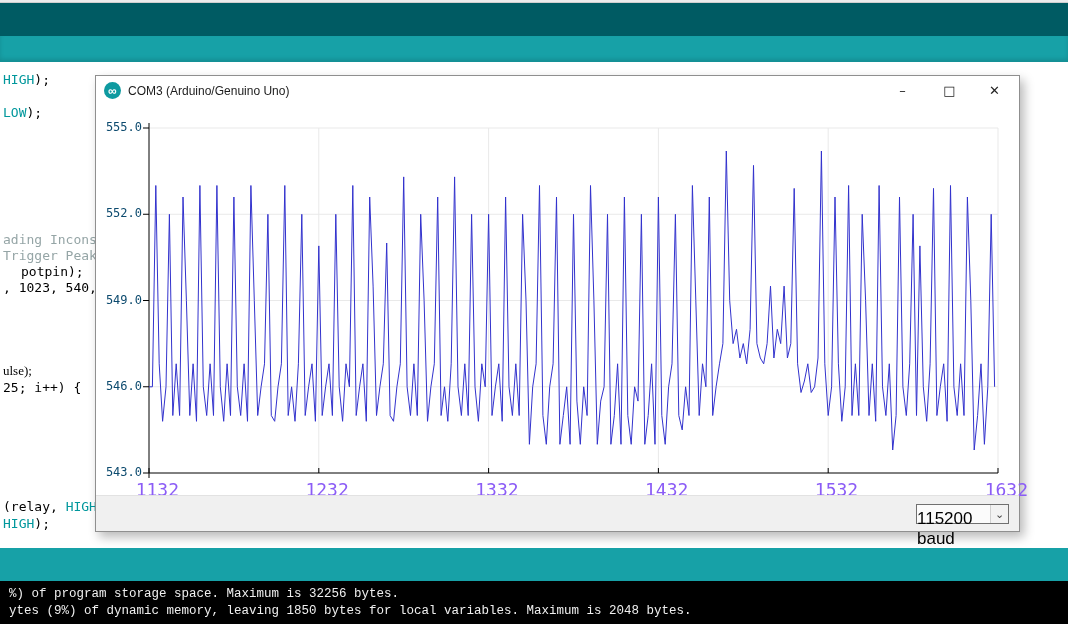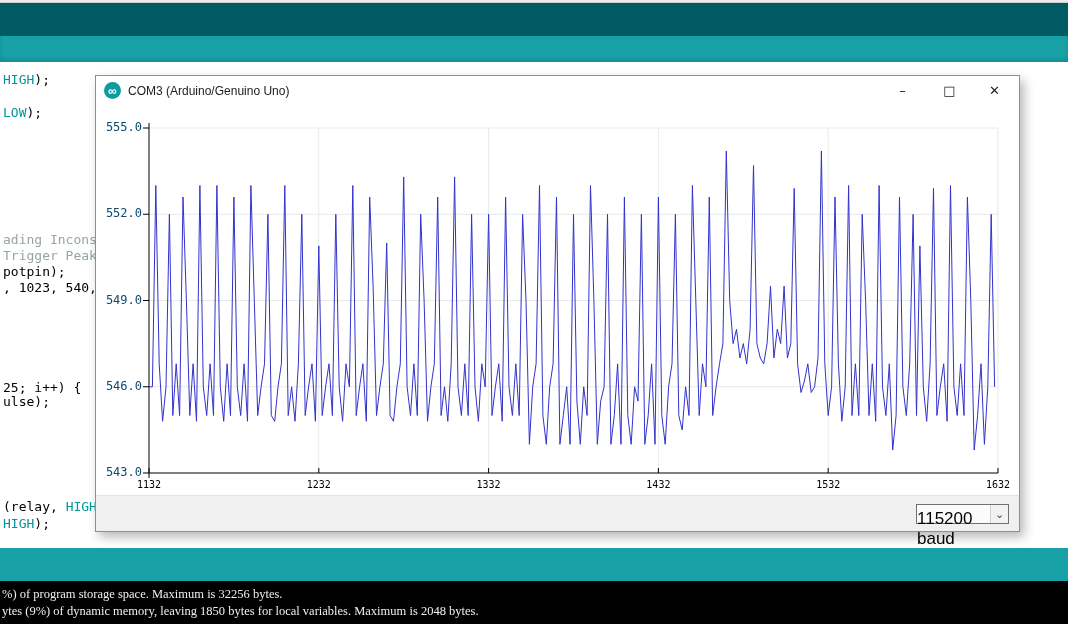--- a/index.html
+++ b/index.html
@@ -9,42 +9,42 @@
   
   .top-edge    { position:absolute; left:0; top:0; width:1068px; height:3px; background:#ececec; border-bottom:1px solid #cfcfcf; }
   .title-band  { position:absolute; left:0; top:3px; width:1068px; height:33px; background:#005b63; }
   .toolbar-band{ position:absolute; left:0; top:36px; width:1068px; height:26px; background:#17a1a7;
                  box-shadow:inset 0 -3px 4px rgba(0,0,0,.12); }
   .editor-area { position:absolute; left:0; top:62px; width:1068px; height:486px; background:#fff; }
   .code-line   { position:absolute; left:3px; white-space:pre;
                  font-family:"DejaVu Sans Mono", monospace; font-size:13px; line-height:15px; }
   .status-band { position:absolute; left:0; top:548px; width:1068px; height:33px; background:#17a1a7; }
   .console     { position:absolute; left:0; top:581px; width:1068px; height:43px; background:#000; padding-top:5px; }
-  .console-line{ color:#efefef; font-family:Liberation Serif, serif; font-size:12.5px; line-height:17px; white-space:pre; padding-left:2px; }
+  .console-line{ color:#efefef; font-family:Liberation Mono, monospace; font-size:12.5px; line-height:17px; white-space:pre; padding-left:9px; }
 
   
   .plotter-win { position:absolute; left:95px; top:75px; width:925px; height:457px; background:#fff;
                  border:1px solid #8f8f8f; box-shadow:4px 5px 10px rgba(0,0,0,.28); }
   .win-titlebar{ position:absolute; left:0; top:0; width:100%; height:30px; background:#fff; }
   .win-icon    { position:absolute; left:8px; top:6px; width:17px; height:17px; border-radius:50%;
                  background:#0e9aa0; color:#fff; font-size:12px; font-weight:bold;
                  display:flex; align-items:center; justify-content:center; line-height:1; }
   .win-title   { position:absolute; left:32px; top:8px; font-size:12px; color:#1c1c1c;text-align:center; }
   .win-btn     { position:absolute; top:0; width:45px; height:29px; display:flex; align-items:center;
                  justify-content:center; font-size:13px; color:#222; cursor:default;
                  font-family:"DejaVu Sans", sans-serif; }
   .btn-min   { right:94px; }
   .btn-max   { right:47px; }
   .btn-close { right:2px; }
 
   .chart-area { position:absolute; left:0; top:30px; width:923px; height:390px; background:#fff; }
   .tick-label-y { position:absolute; width:46px; text-align:right; font-family:"DejaVu Sans Mono", monospace;
                   font-size:12px; color:#0c4a6e; }
-  .tick-label-x { position:absolute; width:60px; text-align:center; font-family:"DejaVu Sans Mono", monospace;
-                  font-size:10px; color:#000000; }
+  .tick-label-x { position:absolute; width:60px; text-align:right; font-family:"DejaVu Sans Mono", monospace;
+                  font-size:18px; color:#8b5cf6; }
 
   .bottom-strip { position:absolute; left:0; bottom:0; width:923px; height:36px; background:#f0f0f0;
                   border-top:1px solid #e2e2e2; }
   .baud-select  { position:absolute; right:10px; top:8px; width:93px; height:20px; background:#fbfbfb;
                   border:1px solid #707070; display:flex; align-items:stretch; cursor:default; }
   .baud-label   { flex:1; font-size:17px; color:#000; display:flex; align-items:center; justify-content:center;
                   outline:1px dotted #555; outline-offset:-2px;margin-top:24px; }
   .baud-arrow   { width:18px; display:flex; align-items:center; justify-content:center; font-size:11px;
                   color:#444; background:#f2f2f2; border-left:1px solid #d0d0d0; }
 </style>
@@ -53,24 +53,24 @@
 
 <div class="top-edge"></div>
 <div class="title-band"></div>
 <div class="toolbar-band"></div>
 
 <div class="editor-area" id="editor">
     <div class="code-line" style="top: 10px;"><span style="color: rgb(0, 151, 156);">HIGH</span><span style="color: rgb(0, 0, 0);">);</span></div>
     <div class="code-line" style="top: 43px;"><span style="color: rgb(0, 151, 156);">LOW</span><span style="color: rgb(0, 0, 0);">);</span></div>
     <div class="code-line" style="top: 170px;"><span style="color: rgb(149, 165, 166);">ading Inconsi</span></div>
     <div class="code-line" style="top: 186px;"><span style="color: rgb(149, 165, 166);">Trigger Peak V</span></div>
-    <div class="code-line" style="top: 202px;"><span style="color: rgb(0, 0, 0);">potpin);</span></div>
+    <div class="code-line" style="top: 202px;"><span style="color: rgb(0, 0, 0); margin-left: 18px;">potpin);</span></div>
     <div class="code-line" style="top: 218px;"><span style="color: rgb(0, 0, 0);">, 1023, 540, 5</span></div>
     <div class="code-line" style="top: 298px; margin-top: 20px;"><span style="color: rgb(0, 0, 0);">25; i++) {</span></div>
-    <div class="code-line" style="top: 332px;"><span style="color: rgb(0, 0, 0);">ulse);</span></div>
+    <div class="code-line" style="top: 301px; font-family: Liberation Serif, serif;"><span style="color: rgb(0, 0, 0);">ulse);</span></div>
     <div class="code-line" style="top: 437px;"><span style="color: rgb(0, 0, 0);">(relay, </span><span style="color: rgb(0, 151, 156);">HIGH</span><span style="color: rgb(0, 0, 0);">)</span></div>
     <div class="code-line" style="top: 454px;"><span style="color: rgb(0, 151, 156);">HIGH</span><span style="color: rgb(0, 0, 0);">);</span></div>
   </div>
 
 <div class="status-band"></div>
 
 <div class="console">
   <div class="console-line">%) of program storage space. Maximum is 32256 bytes.</div>
   <div class="console-line">ytes (9%) of dynamic memory, leaving 1850 bytes for local variables. Maximum is 2048 bytes.</div>
 </div>

